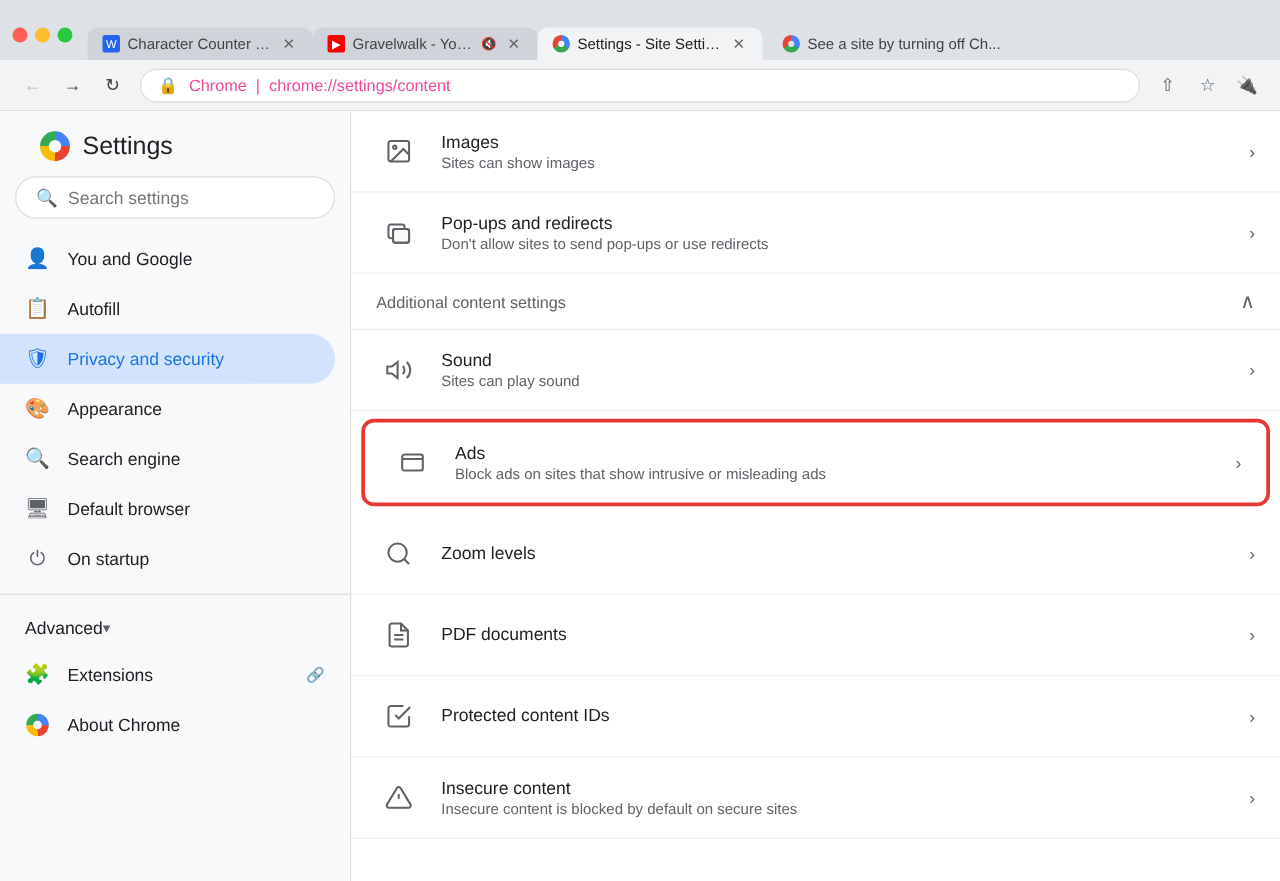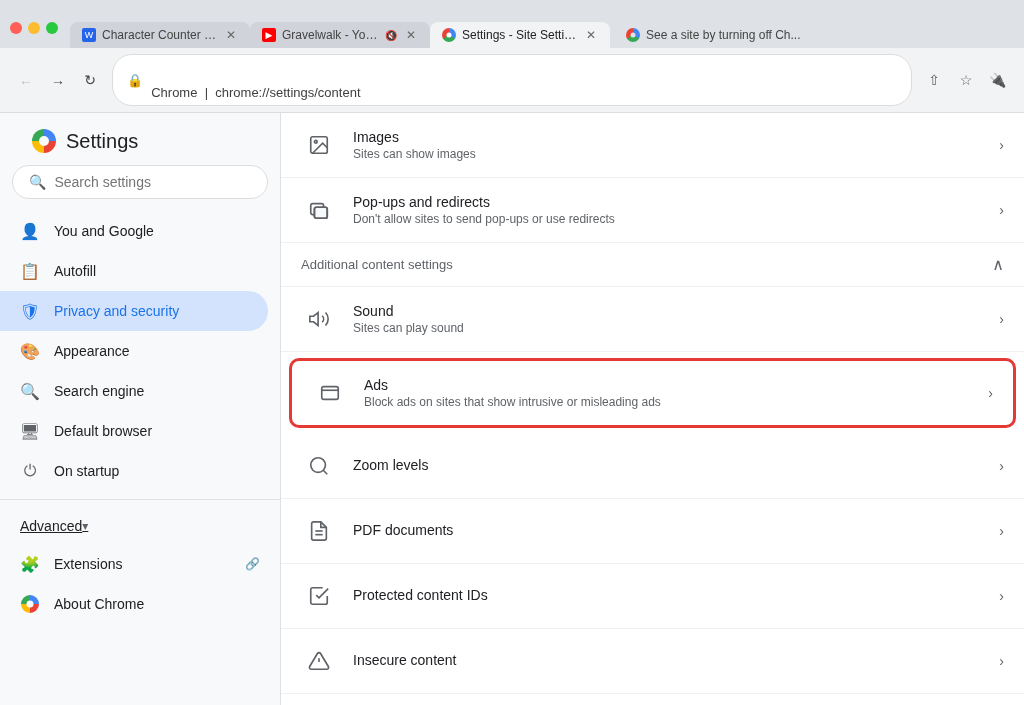--- a/index.html
+++ b/index.html
@@ -23,42 +23,42 @@
     .tab-label { overflow: hidden; text-overflow: ellipsis; white-space: nowrap; font-size: 12px; }
     .tab-close { margin-left: auto; font-size: 12px; color: #666; padding: 0 2px; cursor: pointer; }
     .tab-mute { font-size: 10px; color: #666; }
 
     .omnibar-row { background: #f1f3f4; padding: 6px 12px; display: flex; align-items: center; gap: 8px; border-bottom: 1px solid #ddd; }
     .nav-btns { display: flex; gap: 4px; align-items: center; }
     .nav-btn { width: 28px; height: 28px; border-radius: 50%; border: none; background: transparent; cursor: pointer; display: flex; align-items: center; justify-content: center; font-size: 14px; color: #444; }
     .nav-btn.disabled { color: #bbb; cursor: default; }
     .omnibox { flex: 1; background: #fff; border: 1px solid #ddd; border-radius: 20px; padding: 5px 14px; display: flex; align-items: center; gap: 8px; font-size: 13px; color: #333; }
     .omnibox-lock { font-size: 13px; color: #5f6368; }
-    .omnibox-url { color: #404040; font-size: 13px; margin-top: 25px; }
+    .omnibox-url { color: #ec4899; font-size: 13px; }
     .toolbar-icons { display: flex; gap: 4px; align-items: center; }
     .toolbar-icon { width: 28px; height: 28px; border-radius: 50%; border: none; background: transparent; cursor: pointer; display: flex; align-items: center; justify-content: center; font-size: 14px; color: #5f6368; }
 
     
     .page-content { display: flex; flex: 1; overflow: hidden; background: #f8f9fa; }
 
     
     .sidebar { width: 280px; background: #f8f9fa; padding: 0; overflow-y: auto; flex-shrink: 0; }
     .settings-header { display: flex; align-items: center; gap: 10px; padding: 16px 32px 12px; }
     .google-logo { width: 24px; height: 24px; background: conic-gradient(#4285f4 0 90deg, #ea4335 90deg 180deg, #fbbc05 180deg 270deg, #34a853 270deg 360deg); border-radius: 50%; }
     .settings-title { font-size: 20px; font-weight: 400; color: #202124; }
     .search-bar { margin: 0 12px 12px; background: #fff; border: 1px solid #ddd; border-radius: 24px; padding: 8px 16px; display: flex; align-items: center; gap: 8px; }
     .search-bar input { border: none; outline: none; font-size: 14px; color: #ef4444; flex: 1; background: transparent; }
     .search-icon-svg { color: #5f6368; font-size: 14px; }
 
     .nav-item { display: flex; align-items: center; gap: 14px; padding: 10px 20px; cursor: pointer; border-radius: 0 24px 24px 0; margin-right: 12px; font-size: 14px; color: #202124; }
     .nav-item.active { background: #d3e3fd; color: #1a73e8; font-weight: 500; }
     .nav-icon { width: 20px; height: 20px; display: flex; align-items: center; justify-content: center; font-size: 16px; color: #5f6368; flex-shrink: 0; }
     .nav-item.active .nav-icon { color: #1a73e8; }
     .nav-divider { height: 1px; background: #e0e0e0; margin: 8px 0; }
-    .nav-section { display: flex; align-items: center; padding: 10px 20px; cursor: pointer; font-size: 14px; color: #202124; text-decoration: underline; }
+    .nav-section { display: flex; align-items: center; padding: 10px 20px; cursor: pointer; font-size: 14px; color: #202124; }
     .nav-section-label { font-size: 14px; }
     .nav-chevron { font-size: 12px; color: #5f6368; }
 
     
     .main-panel { flex: 1; background: #fff; overflow-y: auto; border-left: 1px solid #e0e0e0; }
     .content-list { padding: 0; }
     .list-item { display: flex; align-items: center; padding: 14px 20px; border-bottom: 1px solid #f0f0f0; cursor: pointer; gap: 16px; position: relative; }
     .item-icon { width: 36px; height: 36px; display: flex; align-items: center; justify-content: center; font-size: 18px; color: #5f6368; flex-shrink: 0; }
     .item-text { flex: 1; }
     .item-title { font-size: 14px; color: #202124; margin-bottom: 2px; }
@@ -310,20 +310,21 @@
         <div class="list-item">
           <div class="item-icon">
             <svg width="22" height="22" viewBox="0 0 24 24" fill="none" stroke="#5f6368" stroke-width="1.8">
               <path d="M10.29 3.86L1.82 18a2 2 0 0 0 1.71 3h16.94a2 2 0 0 0 1.71-3L13.71 3.86a2 2 0 0 0-3.42 0z"></path>
               <line x1="12" y1="9" x2="12" y2="13"></line>
               <line x1="12" y1="17" x2="12.01" y2="17"></line>
             </svg>
           </div>
           <div class="item-text">
             <div class="item-title">Insecure content</div>
+            <div class="item-subtitle">Insecure content is blocked by default on secure sites</div>
           </div>
           <span class="item-chevron">›</span>
         </div>
 
       </div>
     </div>
   </div>
 </div>
 
 </body></html>

